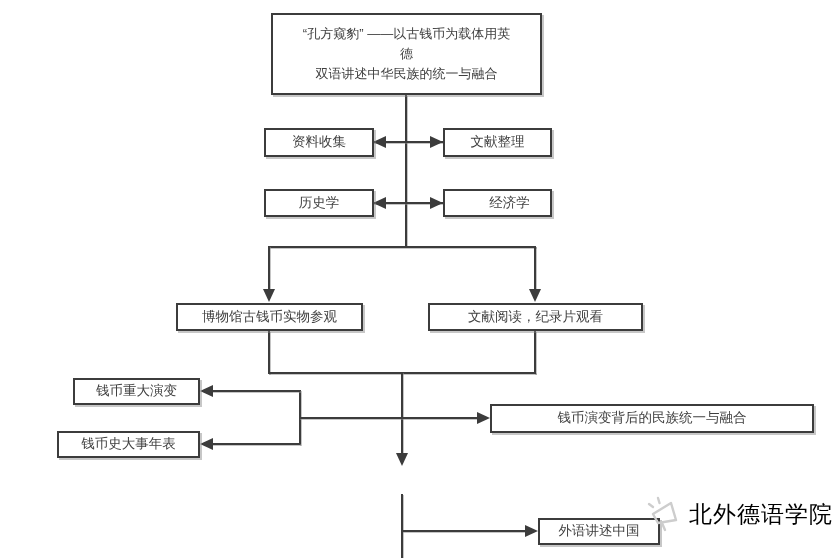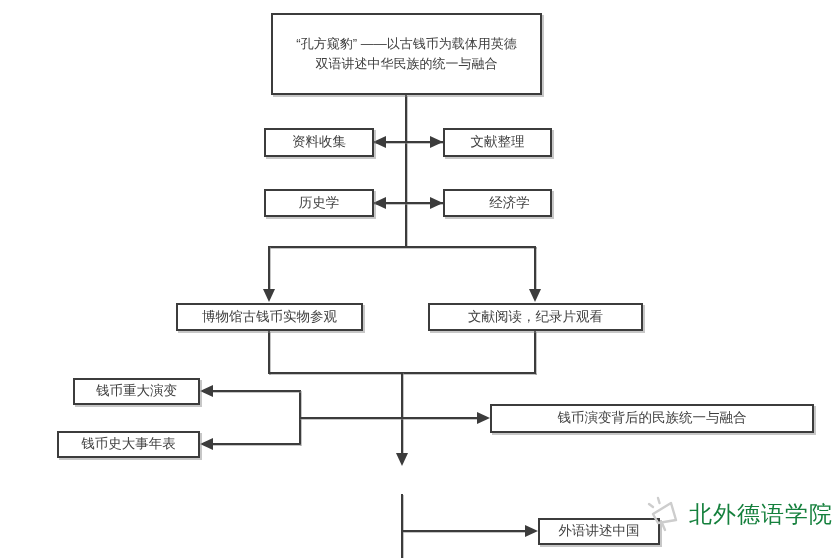--- a/index.html
+++ b/index.html
@@ -6,31 +6,31 @@
   .canvas{
     position:relative;width:836px;height:558px;background:#ffffff;overflow:hidden;
     font-family:"Liberation Sans","DejaVu Sans",sans-serif;color:#3f3f3f;
   }
   .node{
     position:absolute;box-sizing:border-box;background:#ffffff;
     border:2px solid #3c3c3c;box-shadow:2px 2px 0 rgba(130,130,130,0.45);
     display:flex;align-items:center;justify-content:center;text-align:center;
     font-size:13.5px;line-height:1.2;white-space:nowrap;z-index:3;
   }
-  .node.title{flex-direction:column;white-space:normal;font-size:13px;line-height:1.55;padding:0 18px;}
+  .node.title{flex-direction:column;white-space:normal;font-size:13px;line-height:1.55;padding:0 24px;}
   .hline,.vline{position:absolute;background:#3c3c3c;box-shadow:1px 1px 0 rgba(140,140,140,0.5);z-index:1;}
   .hline{height:2px;}
   .vline{width:2px;}
   .arr{position:absolute;width:0;height:0;z-index:2;}
   .arr.left{border-top:6px solid transparent;border-bottom:6px solid transparent;border-right:13px solid #3c3c3c;}
   .arr.right{border-top:6px solid transparent;border-bottom:6px solid transparent;border-left:13px solid #3c3c3c;}
   .arr.down{border-left:6px solid transparent;border-right:6px solid transparent;border-top:13px solid #3c3c3c;}
   .watermark{
     position:absolute;left:644px;top:495px;display:flex;align-items:center;gap:5px;
-    color:#15803d;font-size:23px;letter-spacing:1px;z-index:4;white-space:nowrap;
+    color:#000000;font-size:23px;letter-spacing:1px;z-index:4;white-space:nowrap;
   }
   .watermark svg{display:block;}
 </style>
 </head>
 <body>
 
 <div class="canvas">
 
   <div class="node title" style="left:271px;top:13px;width:271px;height:82px;">
     <div>“孔方窥豹” ——以古钱币为载体用英德</div>

